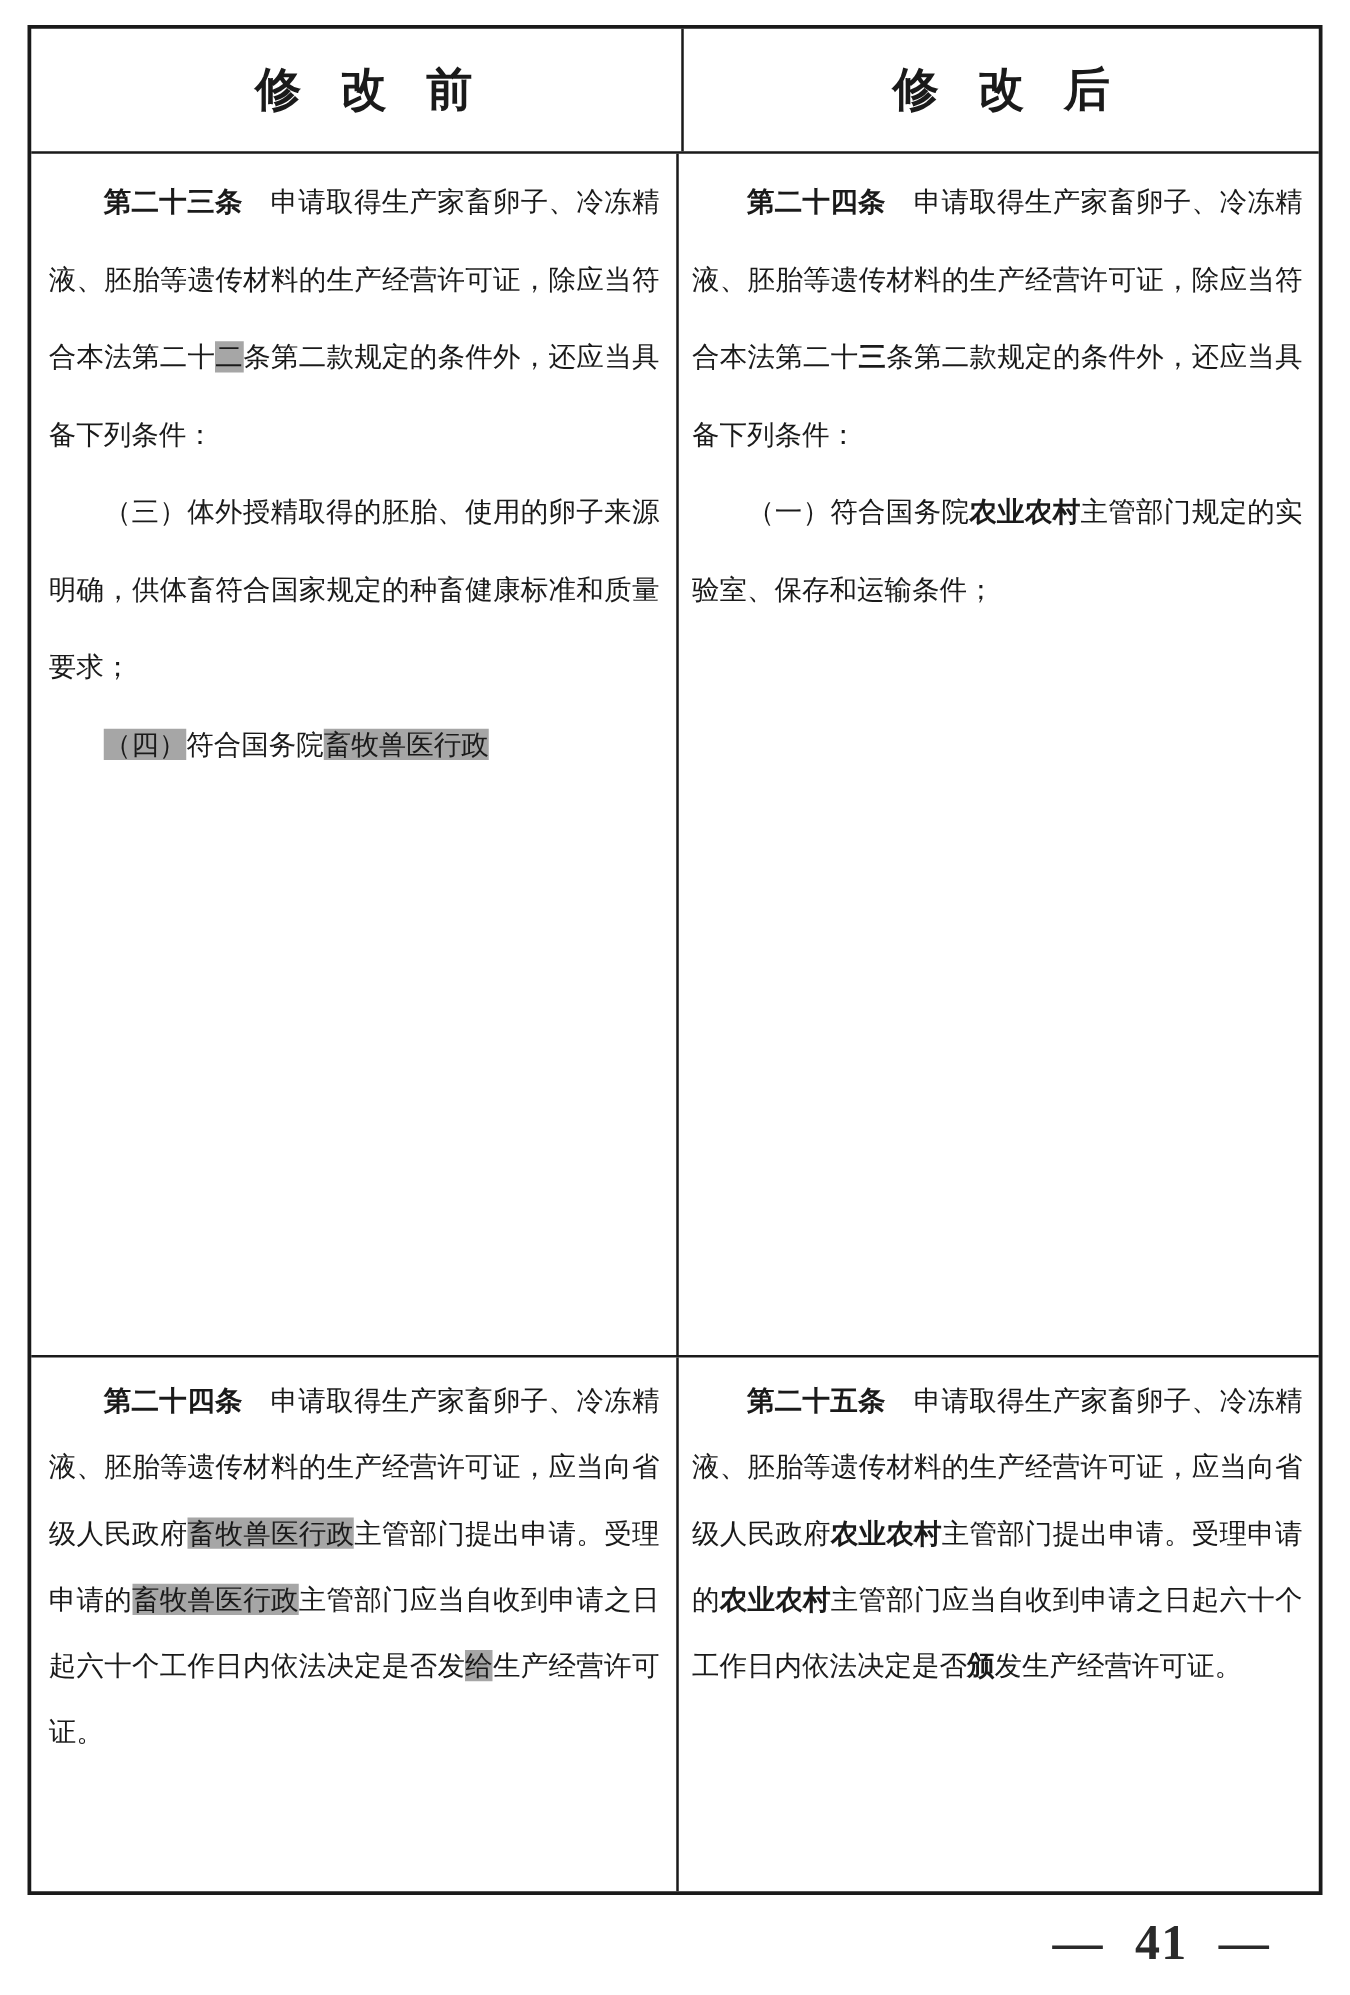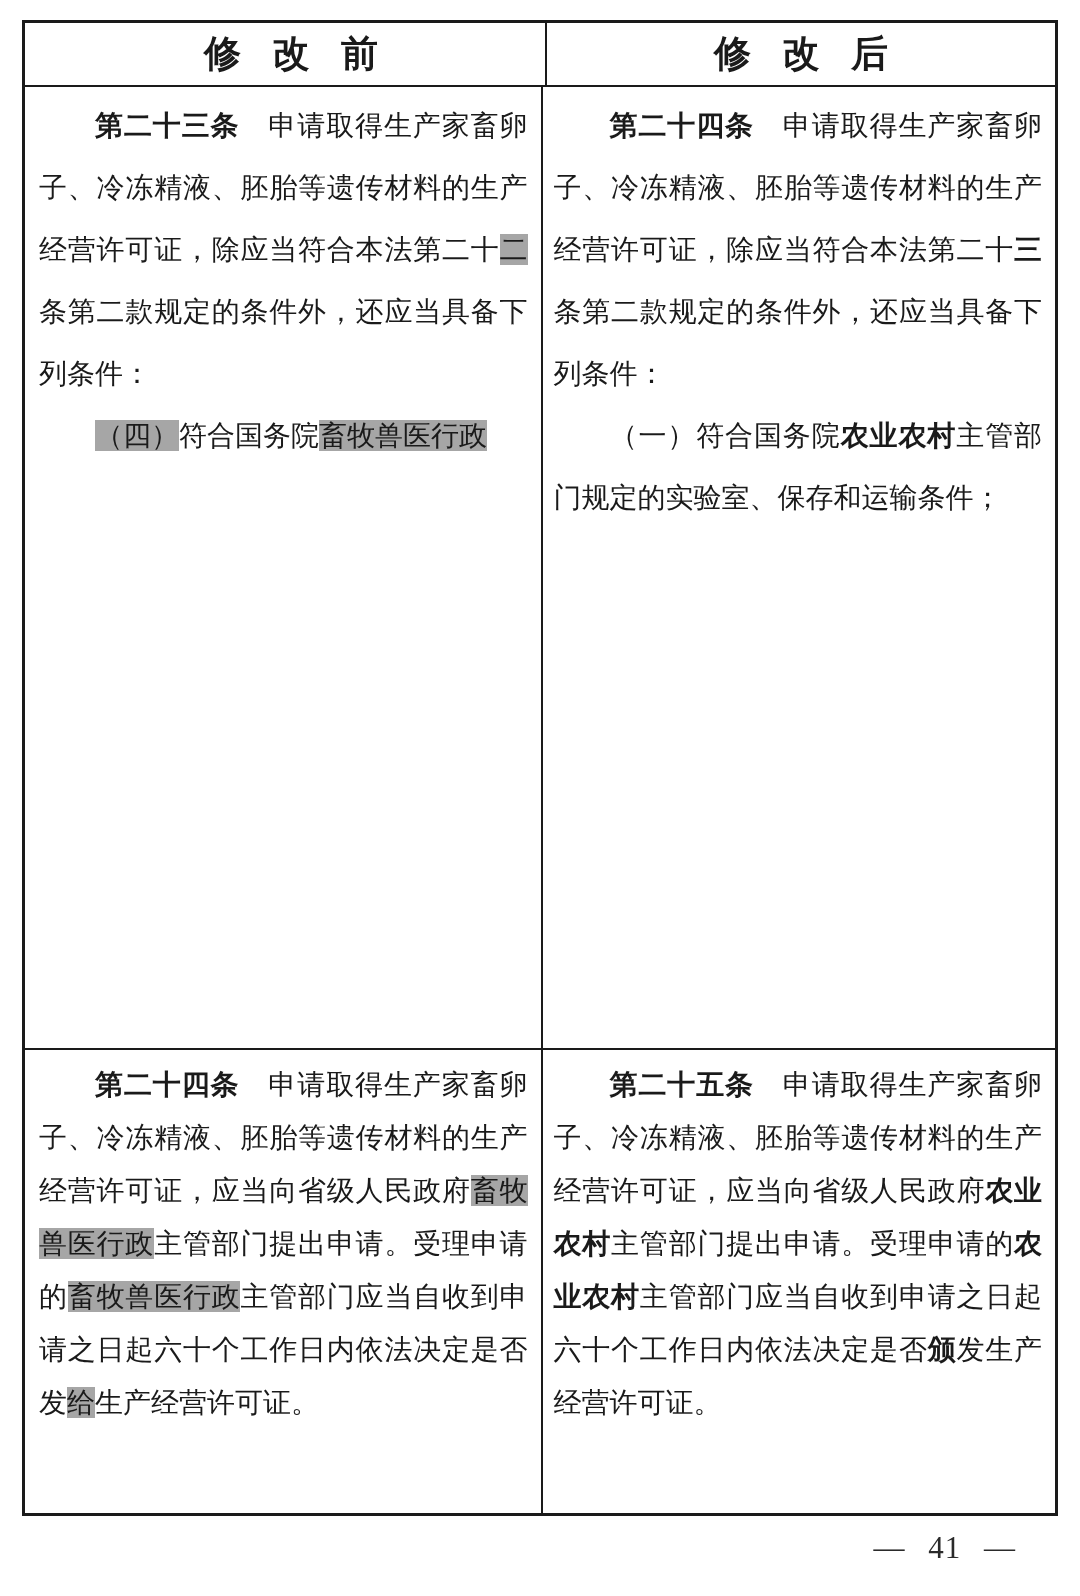--- a/index.html
+++ b/index.html
@@ -8,63 +8,65 @@
     font-family:"Liberation Serif", "DejaVu Serif", serif;
     color:var(--ink, #1a1a1a);
     overflow:hidden;
   }
   .cmp-table {
     position:absolute; left:22px; top:20px; width:1036px; height:1496px;
     border:3px solid var(--line, #1a1a1a);
     box-sizing:border-box; display:flex; flex-direction:column;
     background:#fff;
   }
-  .thead { display:flex; height:64px; box-sizing:border-box; border-bottom:2px solid var(--line,#1a1a1a);padding-left:12px; }
+  .thead { display:flex; height:100px; box-sizing:border-box; border-bottom:2px solid var(--line,#1a1a1a);padding-left:12px; }
   .th {
     flex:1; display:flex; align-items:center; justify-content:center;
     font-family:"Liberation Sans", "DejaVu Sans", sans-serif;
     font-weight:bold; font-size:37px; letter-spacing:0.85em; padding-left:0.85em;
   }
   .th + .th { border-left:2px solid var(--line,#1a1a1a);text-align:center; }
   .trow { display:flex; box-sizing:border-box; }
   .trow-1 { height:963px; border-bottom:2px solid var(--line,#1a1a1a); }
   .trow-2 { flex:1; }
   .td {
     flex:1; box-sizing:border-box; padding:8px 13px 0 14px; overflow:hidden;
-    font-size:28px; text-align:justify; text-justify:inter-ideograph;
+    font-size:22px; text-align:justify; text-justify:inter-ideograph;
   }
   .td + .td { border-left:2px solid var(--line,#1a1a1a);padding-left:11px; }
   .trow-1 .td { line-height:62px; }
   .trow-2 .td { line-height:53px; }
   .para { margin:0; text-indent:2em; }
   .b { font-weight:bold; font-family:"Liberation Sans", "DejaVu Sans", sans-serif; }
   .hl { background:var(--hl, #a6a6a6); }
   .pageno {
     position:absolute; right:64px; top:1530px;
-    font-size:31px; color:#2a2a2a; letter-spacing:1px; word-spacing:14px;
+    font-size:40px; color:#2a2a2a; letter-spacing:1px; word-spacing:14px;
     font-family:"Liberation Serif", "DejaVu Serif", serif;
     white-space:pre;
+    font-weight:bold;
   }
 </style>
 </head>
 <body>
 
 <div class="page">
   <div class="cmp-table">
     <div class="thead">
       <div class="th">
         <span>修改前</span>
       </div>
       <div class="th">
         <span>修改后</span>
       </div>
     </div>
     <div class="trow trow-1">
       <div class="td">
           <p class="para"><span class="b">第二十三条</span><span>　申请取得生产家畜卵子、冷冻精液、胚胎等遗传材料的生产经营许可证，除应当符合本法第二十</span><span class="hl">二</span><span>条第二款规定的条件外，还应当具备下列条件：</span></p>
+          <p class="para"><span>（三）体外授精取得的胚胎、使用的卵子来源明确，供体畜符合国家规定的种畜健康标准和质量要求；</span></p>
           <p class="para"><span class="hl">（四）</span><span>符合国务院</span><span class="hl">畜牧兽医行政</span></p>
         </div>
       <div class="td">
           <p class="para"><span class="b">第二十四条</span><span>　申请取得生产家畜卵子、冷冻精液、胚胎等遗传材料的生产经营许可证，除应当符合本法第二十</span><span class="b">三</span><span>条第二款规定的条件外，还应当具备下列条件：</span></p>
           <p class="para"><span>（一）符合国务院</span><span class="b">农业农村</span><span>主管部门规定的实验室、保存和运输条件；</span></p>
         </div>
     </div>
     <div class="trow trow-2">
       <div class="td">
           <p class="para"><span class="b">第二十四条</span><span>　申请取得生产家畜卵子、冷冻精液、胚胎等遗传材料的生产经营许可证，应当向省级人民政府</span><span class="hl">畜牧兽医行政</span><span>主管部门提出申请。受理申请的</span><span class="hl">畜牧兽医行政</span><span>主管部门应当自收到申请之日起六十个工作日内依法决定是否发</span><span class="hl">给</span><span>生产经营许可证。</span></p>

